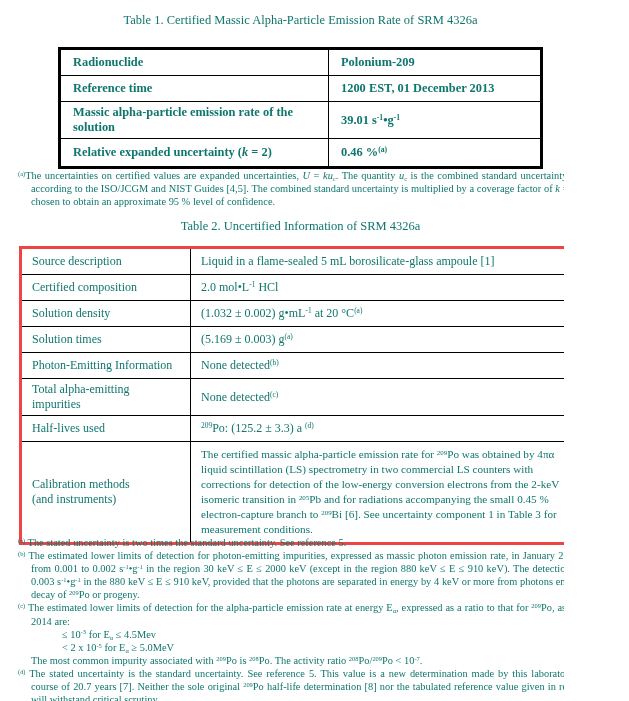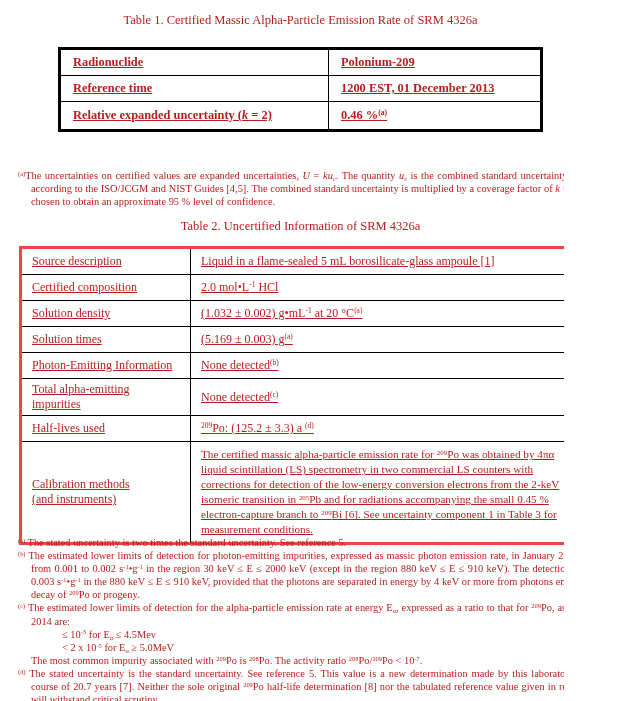--- a/index.html
+++ b/index.html
@@ -1,25 +1,25 @@
 <!DOCTYPE html>
 <html><head>
 <meta charset="utf-8">
 <style>
   html,body{margin:0;padding:0;background:#ffffff;}
   .page{
     position:relative;width:564px;height:701px;background:#ffffff;
-    font-family:"Liberation Serif","DejaVu Serif",serif;color:#b91c1c;
+    font-family:"Liberation Serif","DejaVu Serif",serif;color:#0f766e;
     overflow:hidden;
   }
   .title{position:absolute;font-size:12.5px;text-align:center;white-space:nowrap;}
   .t1-title{top:13px;left:58px;width:485px;}
   .t2-title{top:219px;left:19px;width:563px;}
 
-  table{border-collapse:collapse;position:absolute;table-layout:fixed;text-decoration:underline;}
+  table{border-collapse:collapse;position:absolute;table-layout:fixed;}
   td{border:1.4px solid #000;}
 
   .t1{top:47px;left:58px;width:485px;border:3px solid #000;font-size:12.4px;font-weight:bold;}
   .t1 td{padding:3px 12px;vertical-align:middle;}
   .t1 td.lbl{width:243px;}
   .t1 tr.r1 td{height:19px;}
   .t1 tr.r2 td{height:19px;}
   .t1 tr.r3 td{height:26px;}
   .t1 tr.r4 td{height:21px;}
 
@@ -48,20 +48,24 @@
 
   <table class="t1">
     <tbody>
       <tr class="r1">
         <td class="lbl">Radionuclide</td>
         <td class="val">Polonium-209</td>
       </tr>
       <tr class="r2">
         <td class="lbl">Reference time</td>
         <td class="val">1200 EST, 01 December 2013</td>
+      </tr>
+      <tr class="r3">
+        <td class="lbl">Massic alpha-particle emission rate of the solution</td>
+        <td class="val">39.01 s<sup>-1</sup>•g<sup>-1</sup></td>
       </tr>
       <tr class="r4">
         <td class="lbl">Relative expanded uncertainty (<i>k</i> = 2)</td>
         <td class="val">0.46 %<sup>(a)</sup></td>
       </tr>
     </tbody>
   </table>
 
   <div class="fn-t1">
     <p class="h"><sup>(a)</sup>The uncertainties on certified values are expanded uncertainties, <i>U</i> = <i>ku</i><sub>c</sub>.  The quantity <i>u</i><sub>c</sub> is the combined standard uncertainty calculated according to the ISO/JCGM and NIST Guides [4,5].  The combined standard uncertainty is multiplied by a coverage factor of <i>k</i> = 2 and was chosen to obtain an approximate 95 % level of confidence.</p>

